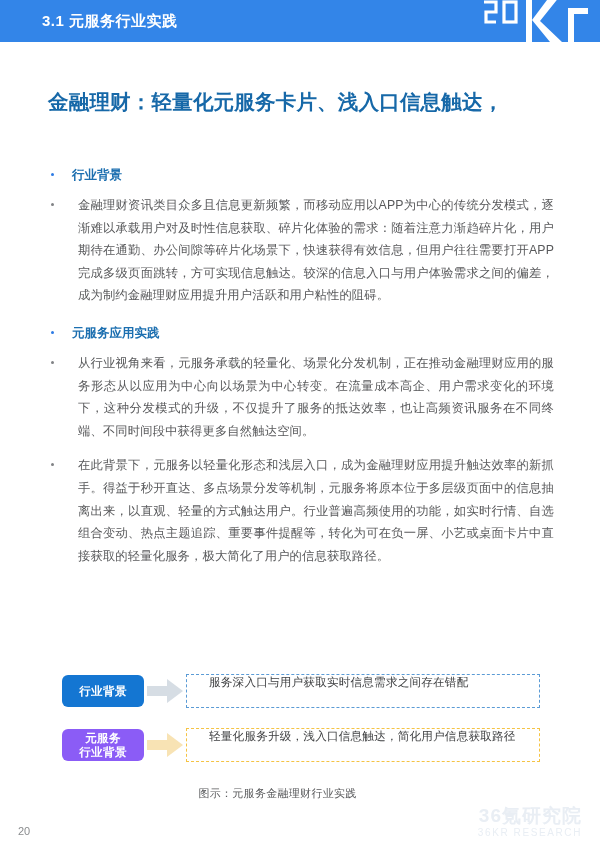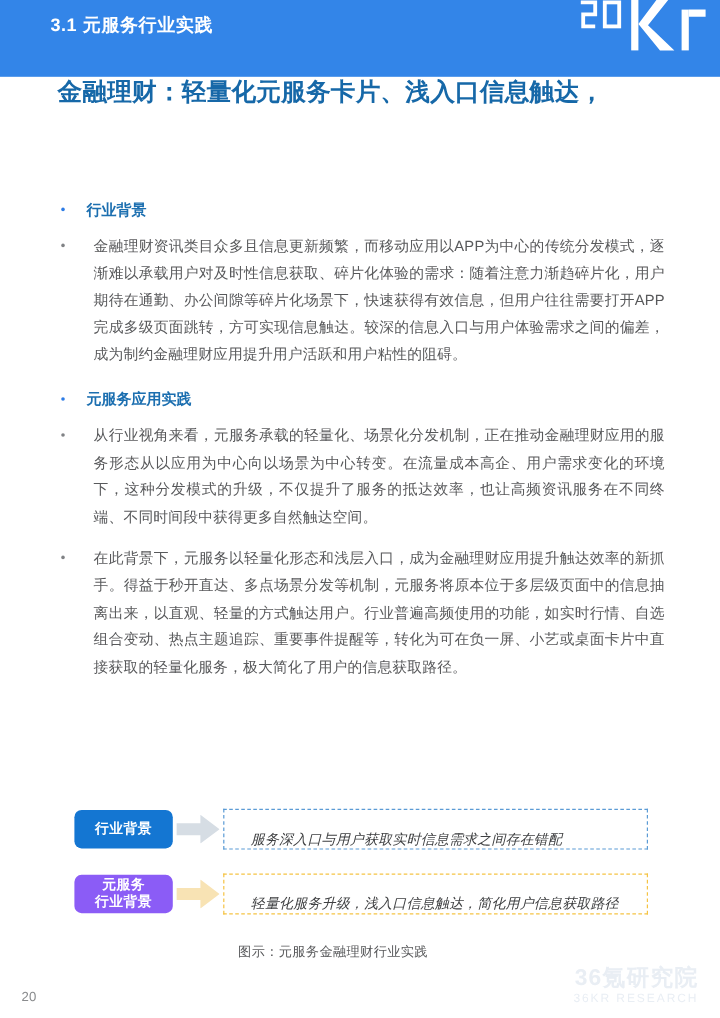--- a/index.html
+++ b/index.html
@@ -13,21 +13,21 @@
     font-family: "Liberation Sans", "DejaVu Sans", sans-serif;
     overflow: hidden;
     position: relative;
   }
 
   
   .header-bar {
     position: absolute;
     top: 0; left: 0;
     width: 600px;
-    height: 64px;
+    height: 42px;
     background: #2C7BE5;
     background: #3385E8;
     overflow: hidden;
     text-align: right;
   }
   .header-title {
     position: absolute;
     left: 42px;
     top: 12px;
     color: #ffffff;
@@ -43,21 +43,21 @@
     width: 120px;
     height: 62px;
     overflow: hidden;
   }
   .brand-logo svg { display: block; }
 
   
   .page-title {
     position: absolute;
     left: 48px;
-    top: 62px;
+    top: 87px;
     width: 510px;
     color: #1668A8;
     font-size: 20.5px;
     font-weight: bold;
     line-height: 30px;
     letter-spacing: 0.2px;
   }
 
   
   .content {
@@ -147,27 +147,26 @@
     display: flex;
     align-items: center;
     justify-content: center;
   }
 
   .dbox {
     flex: 1 1 auto;
     height: 34px;
     border: 1.4px dashed #5B9BD5;
     display: flex;
-    align-items: flex-end;
+    align-items: flex-start;
     padding-left: 22px;
     box-sizing: border-box;
     color: #3F4042;
     font-size: 11.6px;
     letter-spacing: 0.2px;
-    font-style: italic;
   }
   .dbox.orange { border-color: #F5C344; }
 
   
   .caption {
     position: absolute;
     left: 0;
     top: 786px;
     width: 555px;
     text-align: center;

